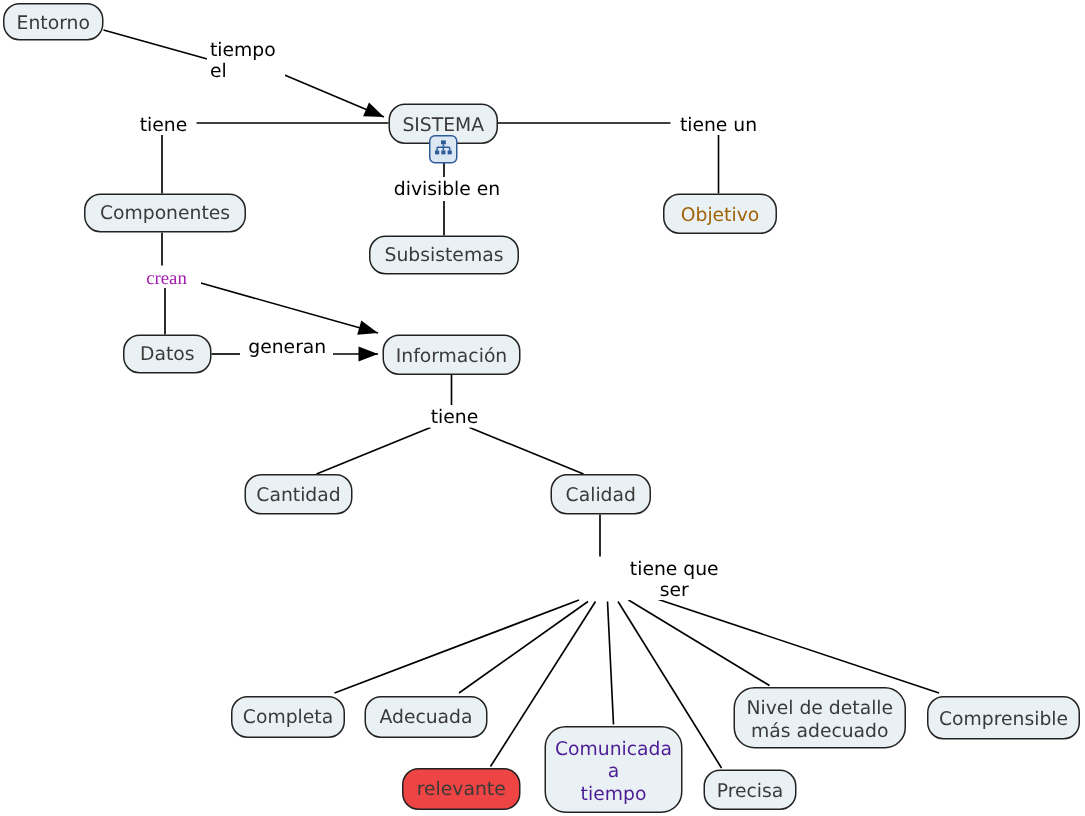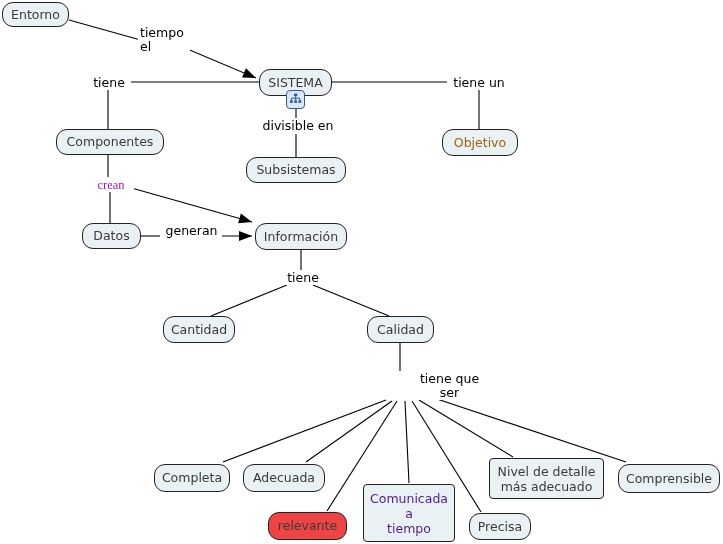--- a/index.html
+++ b/index.html
@@ -38,21 +38,21 @@
     font-size: 12.5px;
     line-height: 14px;
     display: flex;
     align-items: center;
     justify-content: center;
     text-align: center;
     white-space: pre-line;
     z-index: 2;
   }
   .node.multiline {
-    border-radius: 4px;
+    border-radius: 14px;
     line-height: 15px;
     justify-content: center;
   }
   .link-label {
     position: absolute;
     color: #000000;
     font-family: "DejaVu Sans", sans-serif;
     font-size: 12.5px;
     line-height: 14px;
     text-align: center;

